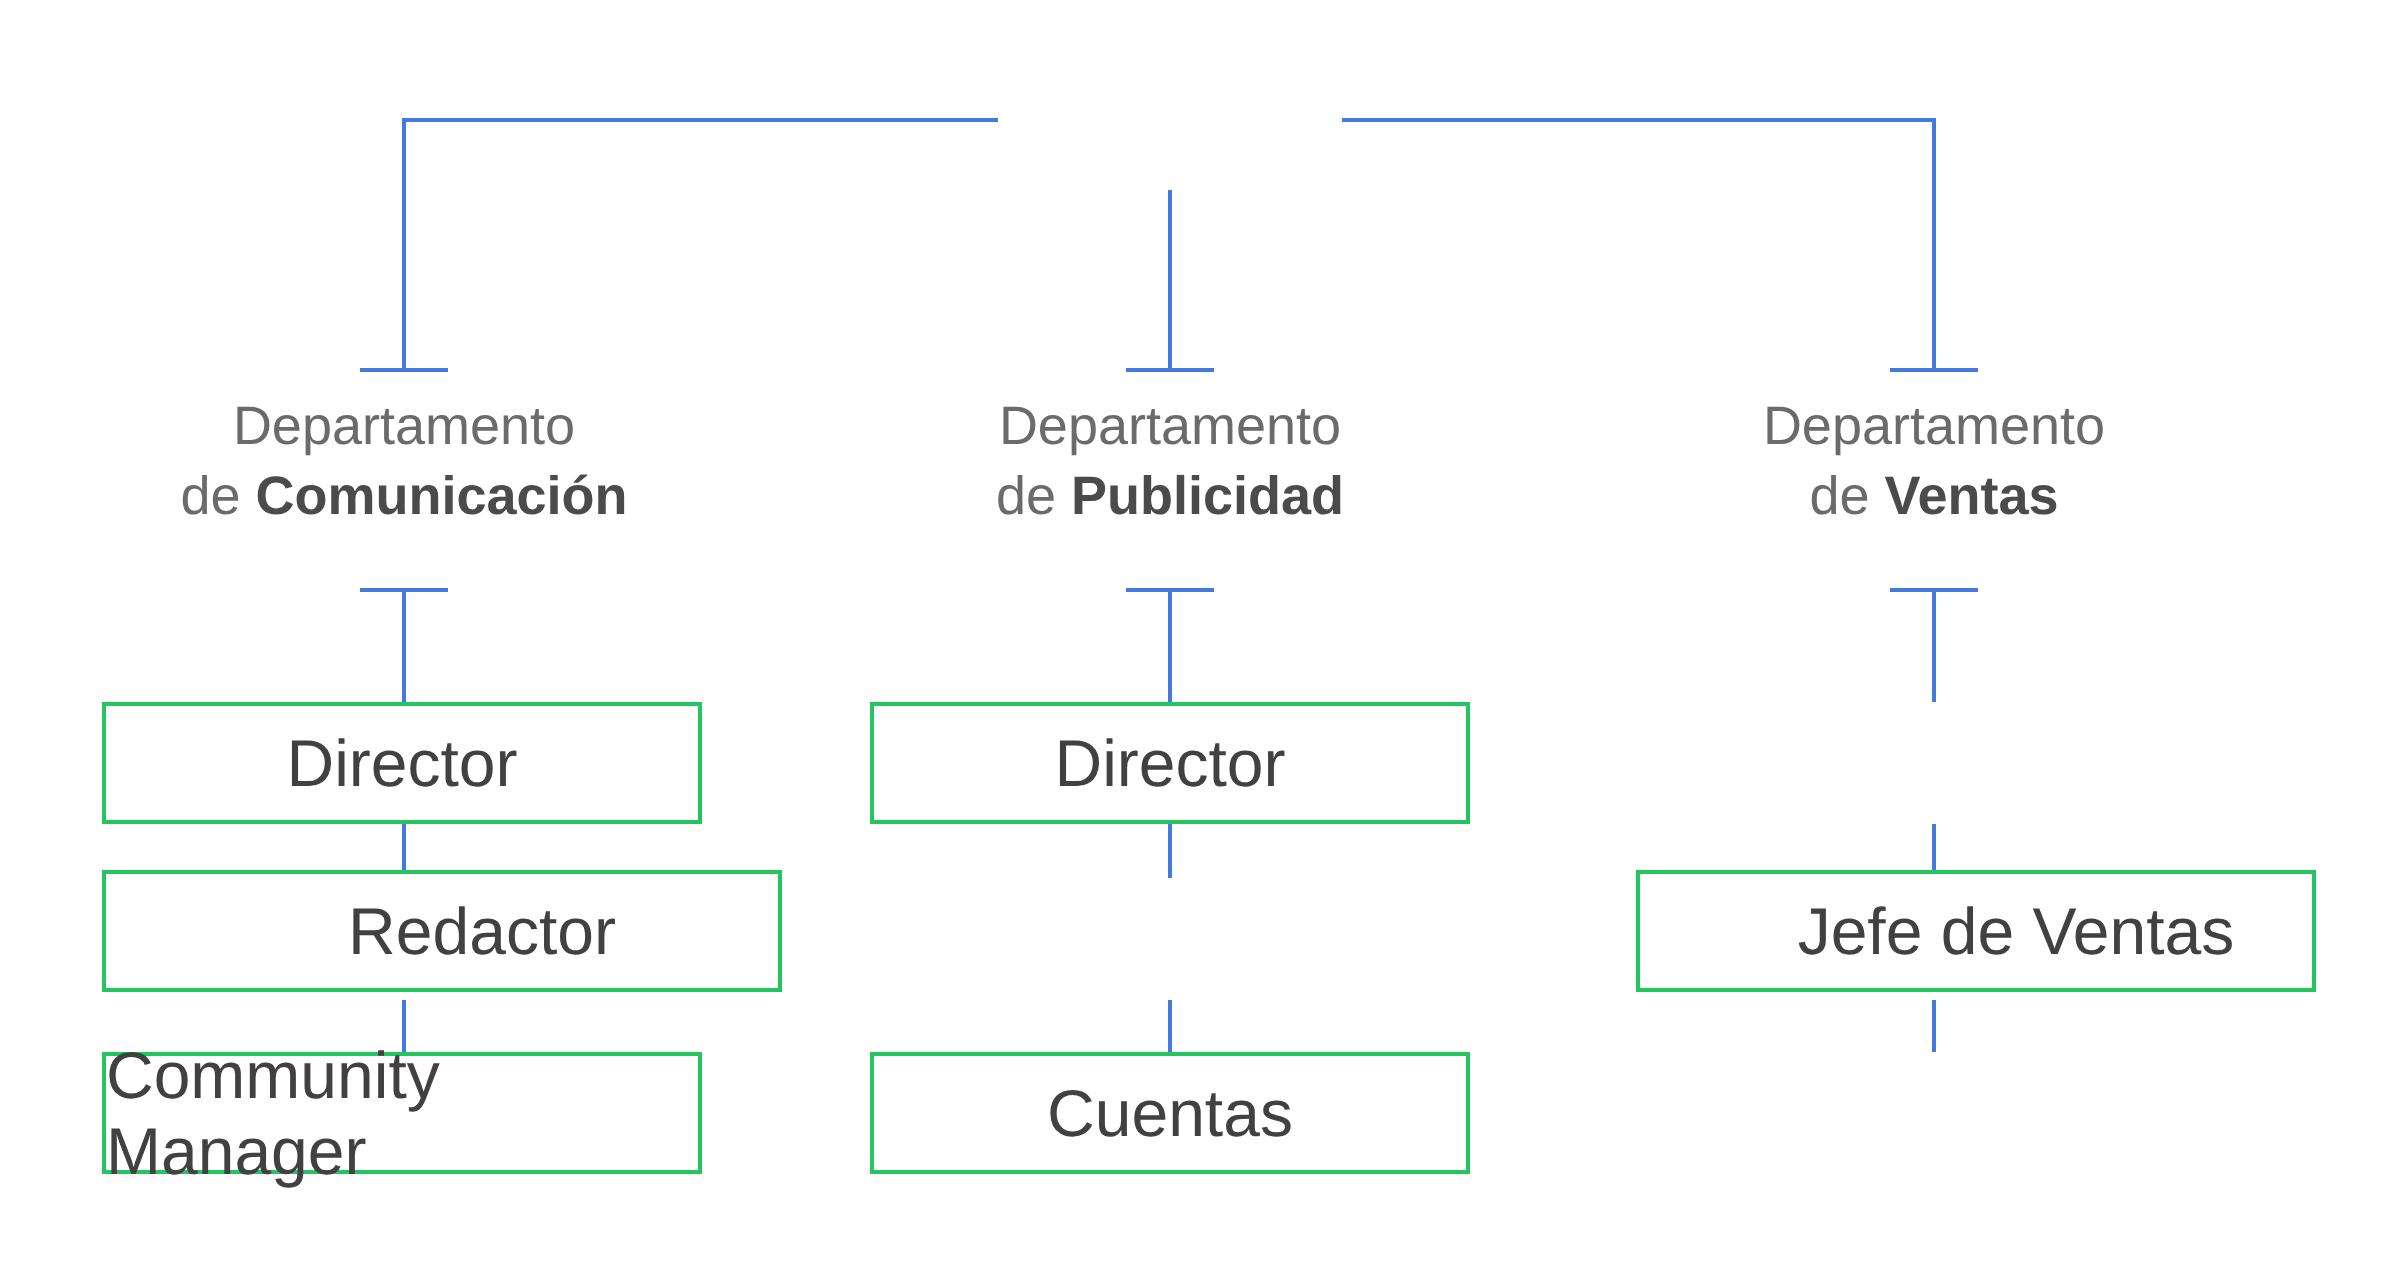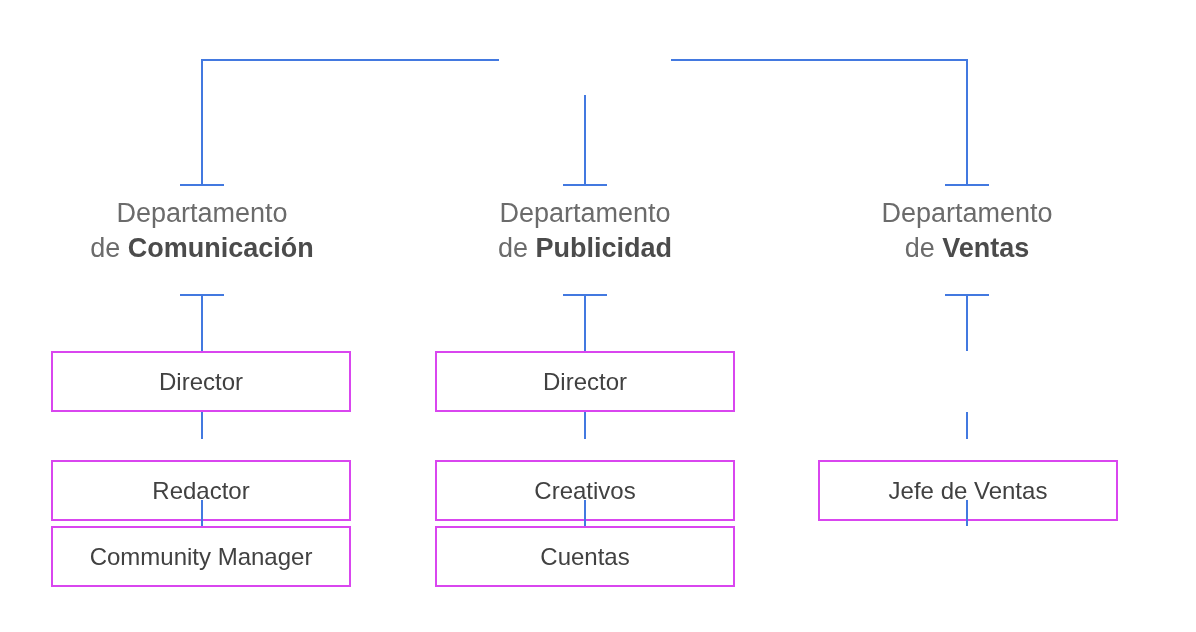--- a/index.html
+++ b/index.html
@@ -47,29 +47,29 @@
     text-align:center;font-size:27px;line-height:35px;
     color:#6b6b6b;
   }
   .heading b{color:#4b4b4b;font-weight:700;}
   .hd1{left:32px;}
   .hd2{left:415px;}
   .hd3{left:797px;}
   
   .box{
     position:absolute;width:296px;height:57px;
-    border:2px solid #d946ef;background:#ffffff;
+    border:2px solid #22c55e;background:#ffffff;
     display:flex;align-items:center;justify-content:center;
-    font-size:24px;color:#414141;
+    font-size:33px;color:#414141;
   }
   .c1{left:51px;}
   .c2{left:435px;}
   .c3{left:818px;}
   .r1{top:351px;}
-  .r2{top:460px;}
+  .r2{top:435px;padding-left:40px;}
   .r3{top:526px;}
 </style>
 </head>
 <body>
 
 <div class="canvas">
 
 
   <div class="line hl-l"></div>
   <div class="line hl-r"></div>
@@ -110,23 +110,20 @@
   </div>
   <div class="line conn cnB k1"></div>
   <div class="box c1 r3">
     <span>Community Manager</span>
   </div>
 
   <div class="box c2 r1">
     <span>Director</span>
   </div>
   <div class="line conn cnA k2"></div>
-  <div class="box c2 r2">
-    <span>Creativos</span>
-  </div>
   <div class="line conn cnB k2"></div>
   <div class="box c2 r3">
     <span>Cuentas</span>
   </div>
 
   <div class="line conn cnA k3"></div>
   <div class="box c3 r2">
     <span>Jefe de Ventas</span>
   </div>
   <div class="line conn cnB k3"></div>

